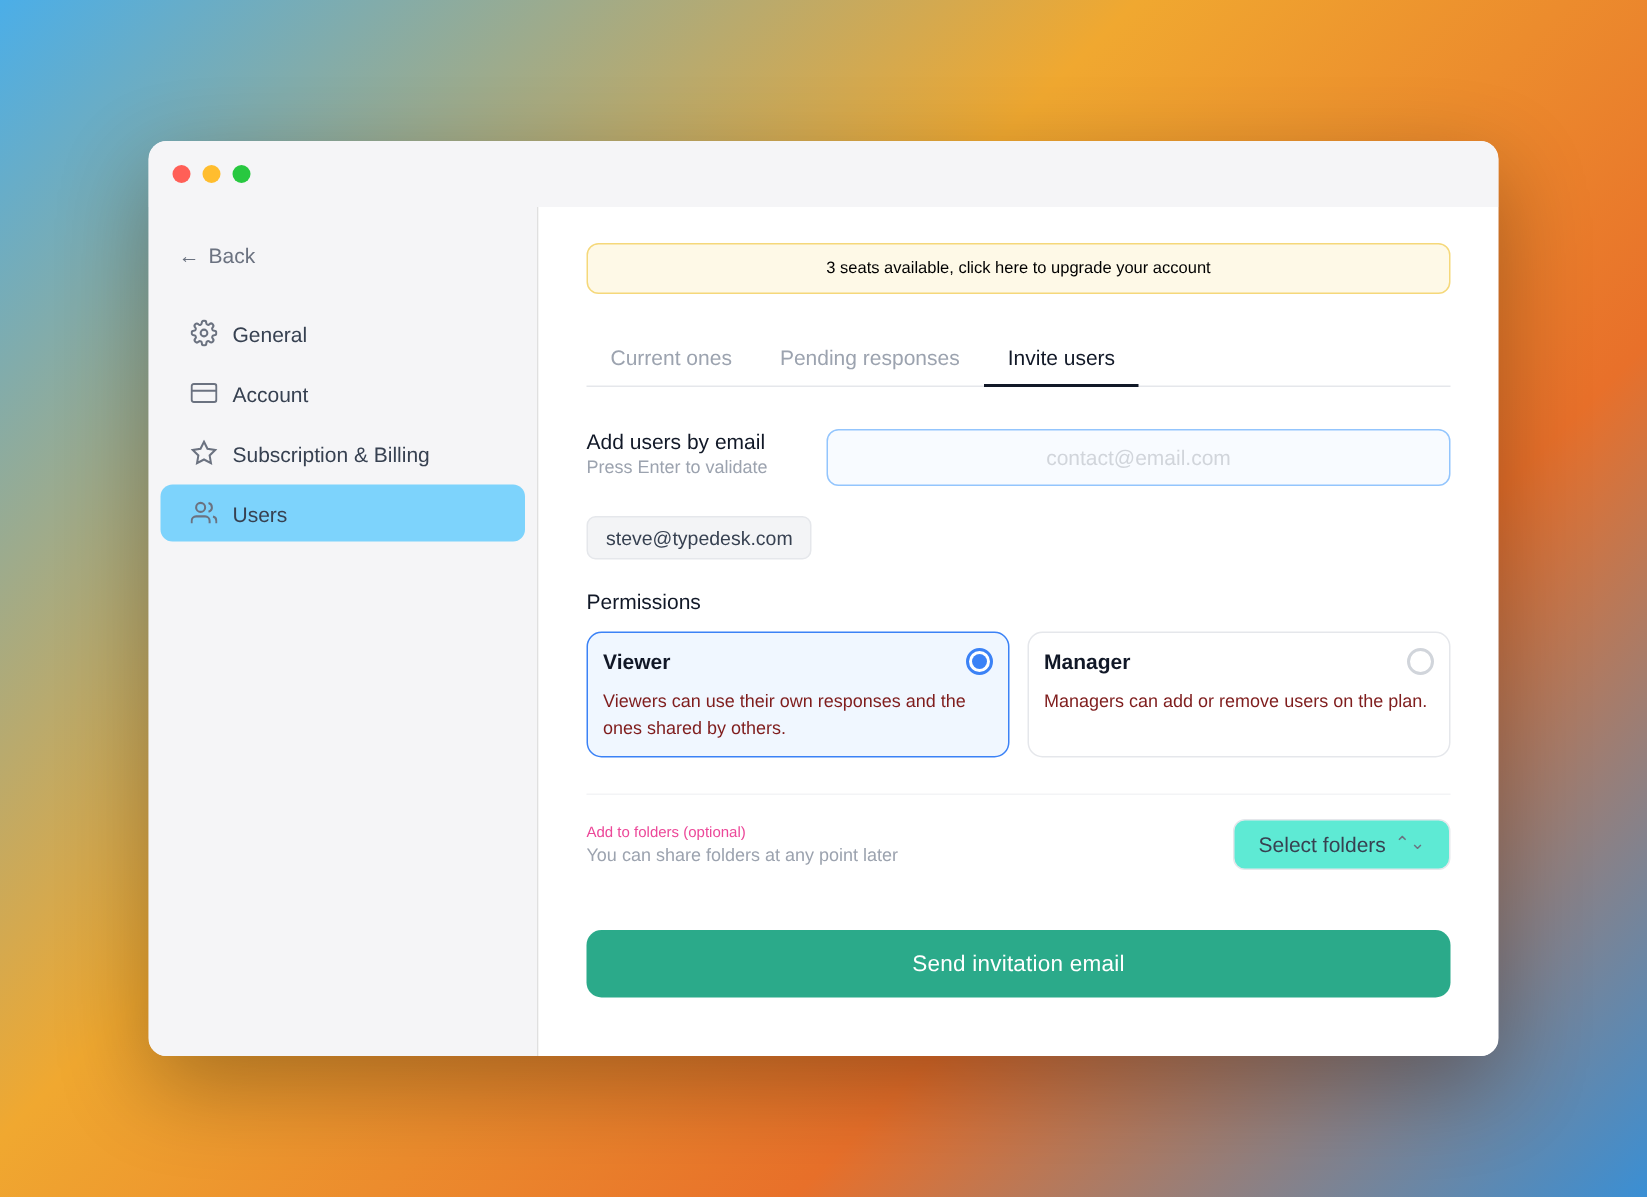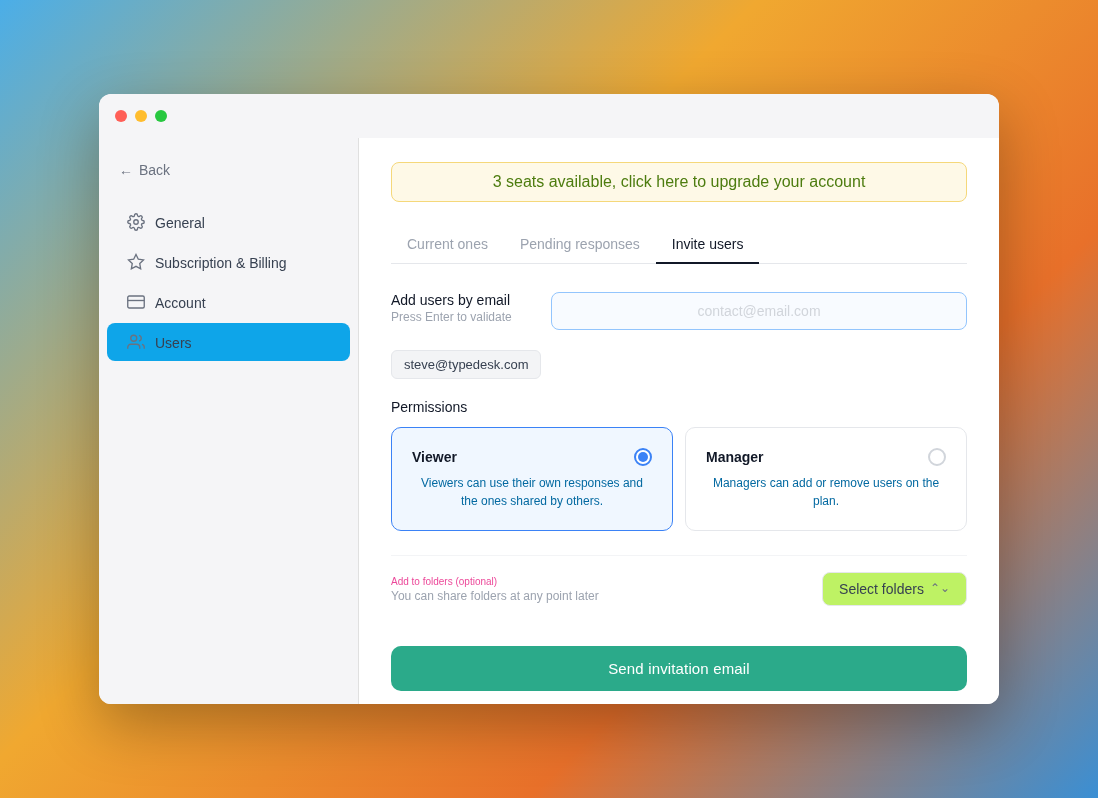--- a/index.html
+++ b/index.html
@@ -92,21 +92,21 @@
       gap: 10px;
       padding: 10px 20px;
       font-size: 14px;
       color: #374151;
       cursor: pointer;
       border-radius: 8px;
       margin: 1px 8px;
     }
 
     .nav-item.active {
-      background: #0ea5e9;
+      background: #7dd3fc;
       font-weight: 500;
     }
 
     .nav-icon {
       width: 18px;
       height: 18px;
       color: #6b7280;
       flex-shrink: 0;
     }
 
@@ -117,22 +117,22 @@
       padding: 24px 32px;
       overflow-y: auto;
     }
 
     
     .upgrade-banner {
       background: #fef9e7;
       border: 1px solid #f5d87a;
       border-radius: 8px;
       padding: 10px 18px;
-      font-size: 16px;
-      color: #4d7c0f;
+      font-size: 11px;
+      color: #000000;
       margin-bottom: 24px;
       text-align: center;
       cursor: pointer;
     }
 
     
     .tabs {
       display: flex;
       gap: 0;
       border-bottom: 1px solid #e5e7eb;
@@ -221,21 +221,21 @@
     .permissions-grid {
       display: grid;
       grid-template-columns: 1fr 1fr;
       gap: 12px;
       margin-bottom: 24px;
     }
 
     .permission-card {
       border: 1.5px solid #e5e7eb;
       border-radius: 10px;
-      padding: 20px;
+      padding: 10px;
       cursor: pointer;
       position: relative;
     }
 
     .permission-card.selected {
       border-color: #3b82f6;
       background: #f0f7ff;
     }
 
     .permission-card-header {
@@ -270,23 +270,22 @@
     .radio-circle.checked::after {
       content: '';
       width: 10px;
       height: 10px;
       border-radius: 50%;
       background: #3b82f6;
     }
 
     .permission-desc {
       font-size: 12px;
-      color: #0369a1;
+      color: #7f1d1d;
       line-height: 1.5;
-      text-align: center;
     }
 
     
     .folders-row {
       display: flex;
       align-items: center;
       justify-content: space-between;
       padding: 16px 0;
       border-top: 1px solid #f3f4f6;
       margin-bottom: 24px;
@@ -304,21 +303,21 @@
       color: #9ca3af;
     }
 
     .select-folders-btn {
       display: flex;
       align-items: flex-start;
       gap: 6px;
       padding: 8px 16px;
       border: 1.5px solid #e5e7eb;
       border-radius: 8px;
-      background: #bef264;
+      background: #5eead4;
       font-size: 14px;
       color: #374151;
       cursor: pointer;
     }
 
     .chevron-icon {
       font-size: 12px;
       color: #6b7280;
     }
 
@@ -360,31 +359,31 @@
       <div class="nav-item">
         <svg class="nav-icon" viewBox="0 0 24 24" fill="none" stroke="currentColor" stroke-width="1.8">
           <circle cx="12" cy="12" r="3"></circle>
           <path d="M19.4 15a1.65 1.65 0 0 0 .33 1.82l.06.06a2 2 0 0 1-2.83 2.83l-.06-.06a1.65 1.65 0 0 0-1.82-.33 1.65 1.65 0 0 0-1 1.51V21a2 2 0 0 1-4 0v-.09A1.65 1.65 0 0 0 9 19.4a1.65 1.65 0 0 0-1.82.33l-.06.06a2 2 0 0 1-2.83-2.83l.06-.06A1.65 1.65 0 0 0 4.68 15a1.65 1.65 0 0 0-1.51-1H3a2 2 0 0 1 0-4h.09A1.65 1.65 0 0 0 4.6 9a1.65 1.65 0 0 0-.33-1.82l-.06-.06a2 2 0 0 1 2.83-2.83l.06.06A1.65 1.65 0 0 0 9 4.68a1.65 1.65 0 0 0 1-1.51V3a2 2 0 0 1 4 0v.09a1.65 1.65 0 0 0 1 1.51 1.65 1.65 0 0 0 1.82-.33l.06-.06a2 2 0 0 1 2.83 2.83l-.06.06A1.65 1.65 0 0 0 19.4 9a1.65 1.65 0 0 0 1.51 1H21a2 2 0 0 1 0 4h-.09a1.65 1.65 0 0 0-1.51 1z"></path>
         </svg>
         <span>General</span>
       </div>
 
       <div class="nav-item">
         <svg class="nav-icon" viewBox="0 0 24 24" fill="none" stroke="currentColor" stroke-width="1.8">
-          <polygon points="12 2 15.09 8.26 22 9.27 17 14.14 18.18 21.02 12 17.77 5.82 21.02 7 14.14 2 9.27 8.91 8.26 12 2"></polygon>
-        </svg>
-        <span>Subscription &amp; Billing</span>
-      </div>
-
-      <div class="nav-item">
-        <svg class="nav-icon" viewBox="0 0 24 24" fill="none" stroke="currentColor" stroke-width="1.8">
           <rect x="1" y="4" width="22" height="16" rx="2" ry="2"></rect>
           <line x1="1" y1="10" x2="23" y2="10"></line>
         </svg>
         <span>Account</span>
+      </div>
+
+      <div class="nav-item">
+        <svg class="nav-icon" viewBox="0 0 24 24" fill="none" stroke="currentColor" stroke-width="1.8">
+          <polygon points="12 2 15.09 8.26 22 9.27 17 14.14 18.18 21.02 12 17.77 5.82 21.02 7 14.14 2 9.27 8.91 8.26 12 2"></polygon>
+        </svg>
+        <span>Subscription &amp; Billing</span>
       </div>
 
       <div class="nav-item active">
         <svg class="nav-icon" viewBox="0 0 24 24" fill="none" stroke="currentColor" stroke-width="1.8">
           <path d="M17 21v-2a4 4 0 0 0-4-4H5a4 4 0 0 0-4 4v2"></path>
           <circle cx="9" cy="7" r="4"></circle>
           <path d="M23 21v-2a4 4 0 0 0-3-3.87"></path>
           <path d="M16 3.13a4 4 0 0 1 0 7.75"></path>
         </svg>
         <span>Users</span>

